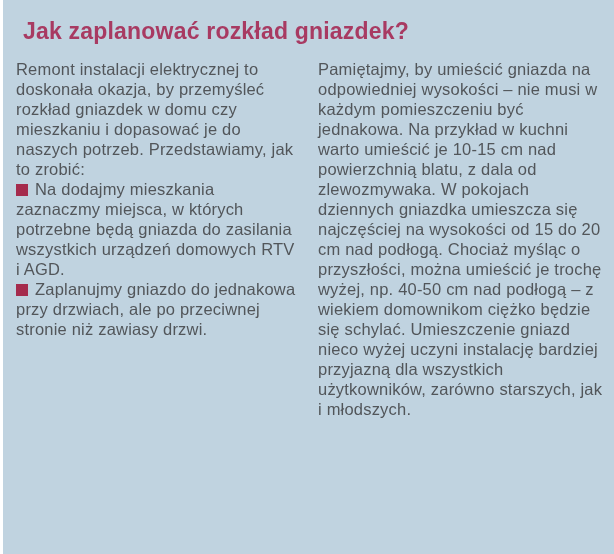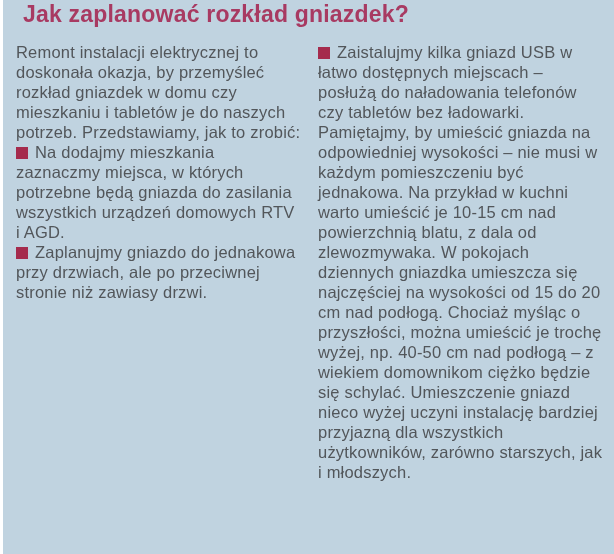--- a/index.html
+++ b/index.html
@@ -15,21 +15,21 @@
     width: 614px;
     height: 554px;
     background: var(--background);
     font-family: "Liberation Sans", sans-serif;
     overflow: hidden;
   }
   .page {
     width: 100%;
     height: 100%;
     border-left: 3px solid var(--edge);
-    padding: 1px 10px 0 13px;
+    padding: 18px 10px 0 13px;
   }
   .page-title {
     margin: 0 0 0 7px;
     font-size: 23px;
     line-height: 27px;
     font-weight: bold;
     color: var(--heading);
     letter-spacing: 0.2px;
   }
   .columns {
@@ -58,24 +58,23 @@
 </style>
 </head>
 <body>
 
 <div class="page">
   <h1 class="page-title">Jak zaplanować rozkład gniazdek?</h1>
 
   <div class="columns">
 
     <div class="col">
-      <p class="para">Remont instalacji elektrycznej to doskonała okazja, by przemyśleć rozkład gniazdek w domu czy mieszkaniu i tabletów je do naszych potrzeb. Przedstawiamy, jak to zrobić:</p>
+      <p class="para">Remont instalacji elektrycznej to doskonała okazja, by przemyśleć rozkład gniazdek w domu czy mieszkaniu i dopasować je do naszych potrzeb. Przedstawiamy, jak to zrobić:</p>
       <p class="item"><span class="bullet"></span><span>Na dodajmy mieszkania zaznaczmy miejsca, w których potrzebne będą gniazda do zasilania wszystkich urządzeń domowych RTV i AGD.</span></p>
       <p class="item"><span class="bullet"></span><span>Zaplanujmy gniazdo do jednakowa przy drzwiach, ale po przeciwnej stronie niż zawiasy drzwi.</span></p>
     </div>
 
     <div class="col">
-      <p class="item"><span class="bullet"></span><span>Zaistalujmy kilka gniazd USB w łatwo dostępnych miejscach – posłużą do naładowania telefonów czy tabletów bez ładowarki.</span></p>
       <p class="para">Pamiętajmy, by umieścić gniazda na odpowiedniej wysokości – nie musi w każdym pomieszczeniu być jednakowa. Na przykład w kuchni warto umieścić je 10-15 cm nad powierzchnią blatu, z dala od zlewozmywaka. W pokojach dziennych gniazdka umieszcza się najczęściej na wysokości od 15 do 20 cm nad podłogą. Chociaż myśląc o przyszłości, można umieścić je trochę wyżej, np. 40-50 cm nad podłogą – z wiekiem domownikom ciężko będzie się schylać. Umieszczenie gniazd nieco wyżej uczyni instalację bardziej przyjazną dla wszystkich użytkowników, zarówno starszych, jak i młodszych.</p>
     </div>
 
   </div>
 </div>
 
 </body></html>

